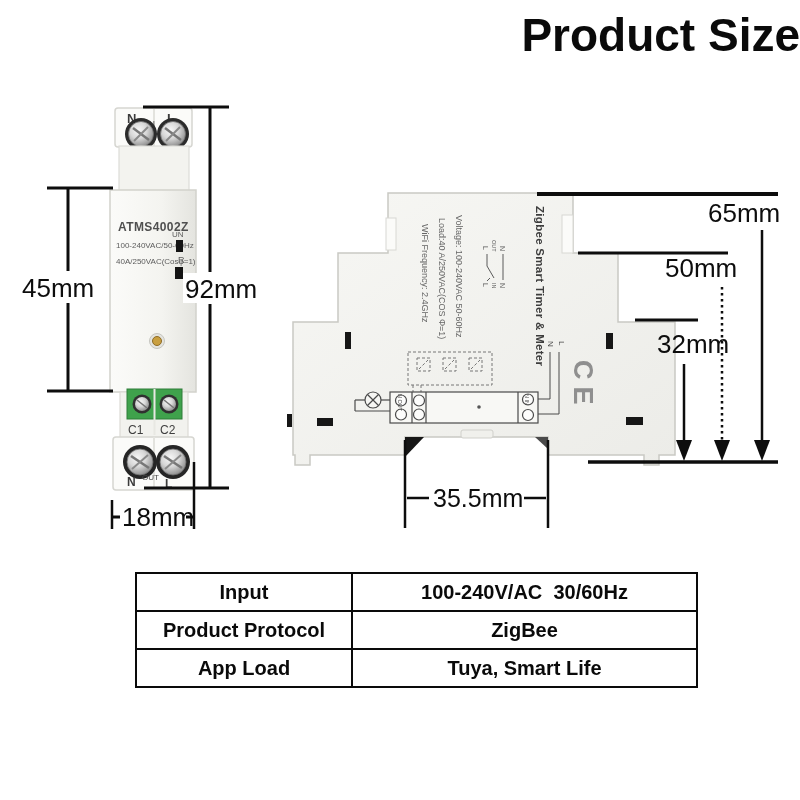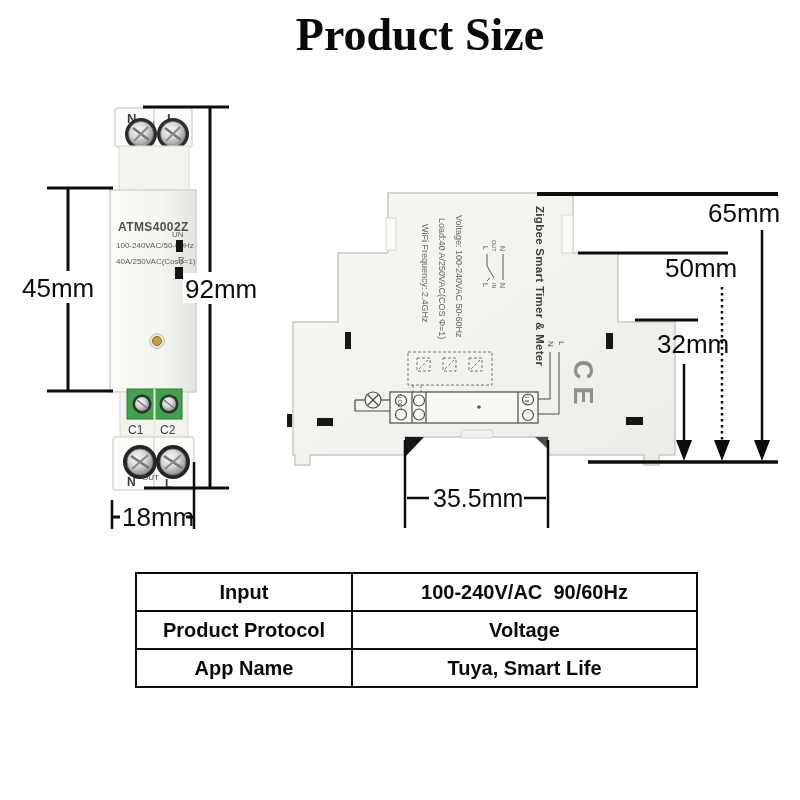--- a/index.html
+++ b/index.html
@@ -1,19 +1,19 @@
 <!DOCTYPE html>
 <html><head>
 <meta charset="utf-8">
 <style>
   html,body{margin:0;padding:0;background:#fff;}
   .stage{position:relative;width:800px;height:800px;background:#ffffff;overflow:hidden;
          font-family:"Liberation Sans", sans-serif;}
-  .title{position:absolute;left:40px;top:8px;width:760px;text-align:center;
-         font-size:46px;font-weight:bold;color:#0a0a0a;letter-spacing:0px;font-family:Liberation Serif, serif;}
+  .title{position:absolute;left:40px;top:8px;width:760px;text-align:right;
+         font-size:46px;font-weight:bold;color:#0a0a0a;letter-spacing:0px;}
   svg{position:absolute;left:0;top:0;}
   table.spec{position:absolute;left:135px;top:572px;width:553px;border-collapse:collapse;
              table-layout:fixed;}
   table.spec td{border:2.5px solid #0a0a0a;height:34px;text-align:center;vertical-align:middle;
                 font-size:20px;font-weight:bold;color:#0a0a0a;white-space:pre;}
   td.c1{width:212px;} td.c2{width:341px;}
 </style>
 </head>
 <body>
 
@@ -236,26 +236,26 @@
     <text x="708" y="222" font-size="26" fill="#0d0d0d">65mm</text>
     <text x="665" y="277" font-size="26" fill="#0d0d0d">50mm</text>
     <text x="657" y="353" font-size="26" fill="#0d0d0d">32mm</text>
     <text x="433" y="507" font-size="25" fill="#0d0d0d">35.5mm</text>
   </svg>
 
   <table class="spec">
     <tbody>
         <tr>
       <td class="c1">Input</td>
-      <td class="c2">100-240V/AC  90/60Hz</td>
+      <td class="c2">100-240V/AC  30/60Hz</td>
     </tr>
     <tr>
       <td class="c1">Product Protocol</td>
-      <td class="c2">Voltage</td>
+      <td class="c2">ZigBee</td>
     </tr>
     <tr>
-      <td class="c1">App Name</td>
+      <td class="c1">App Load</td>
       <td class="c2">Tuya, Smart Life</td>
     </tr>
   </tbody>
     </table>
 
 </div>
 
 </body></html>

